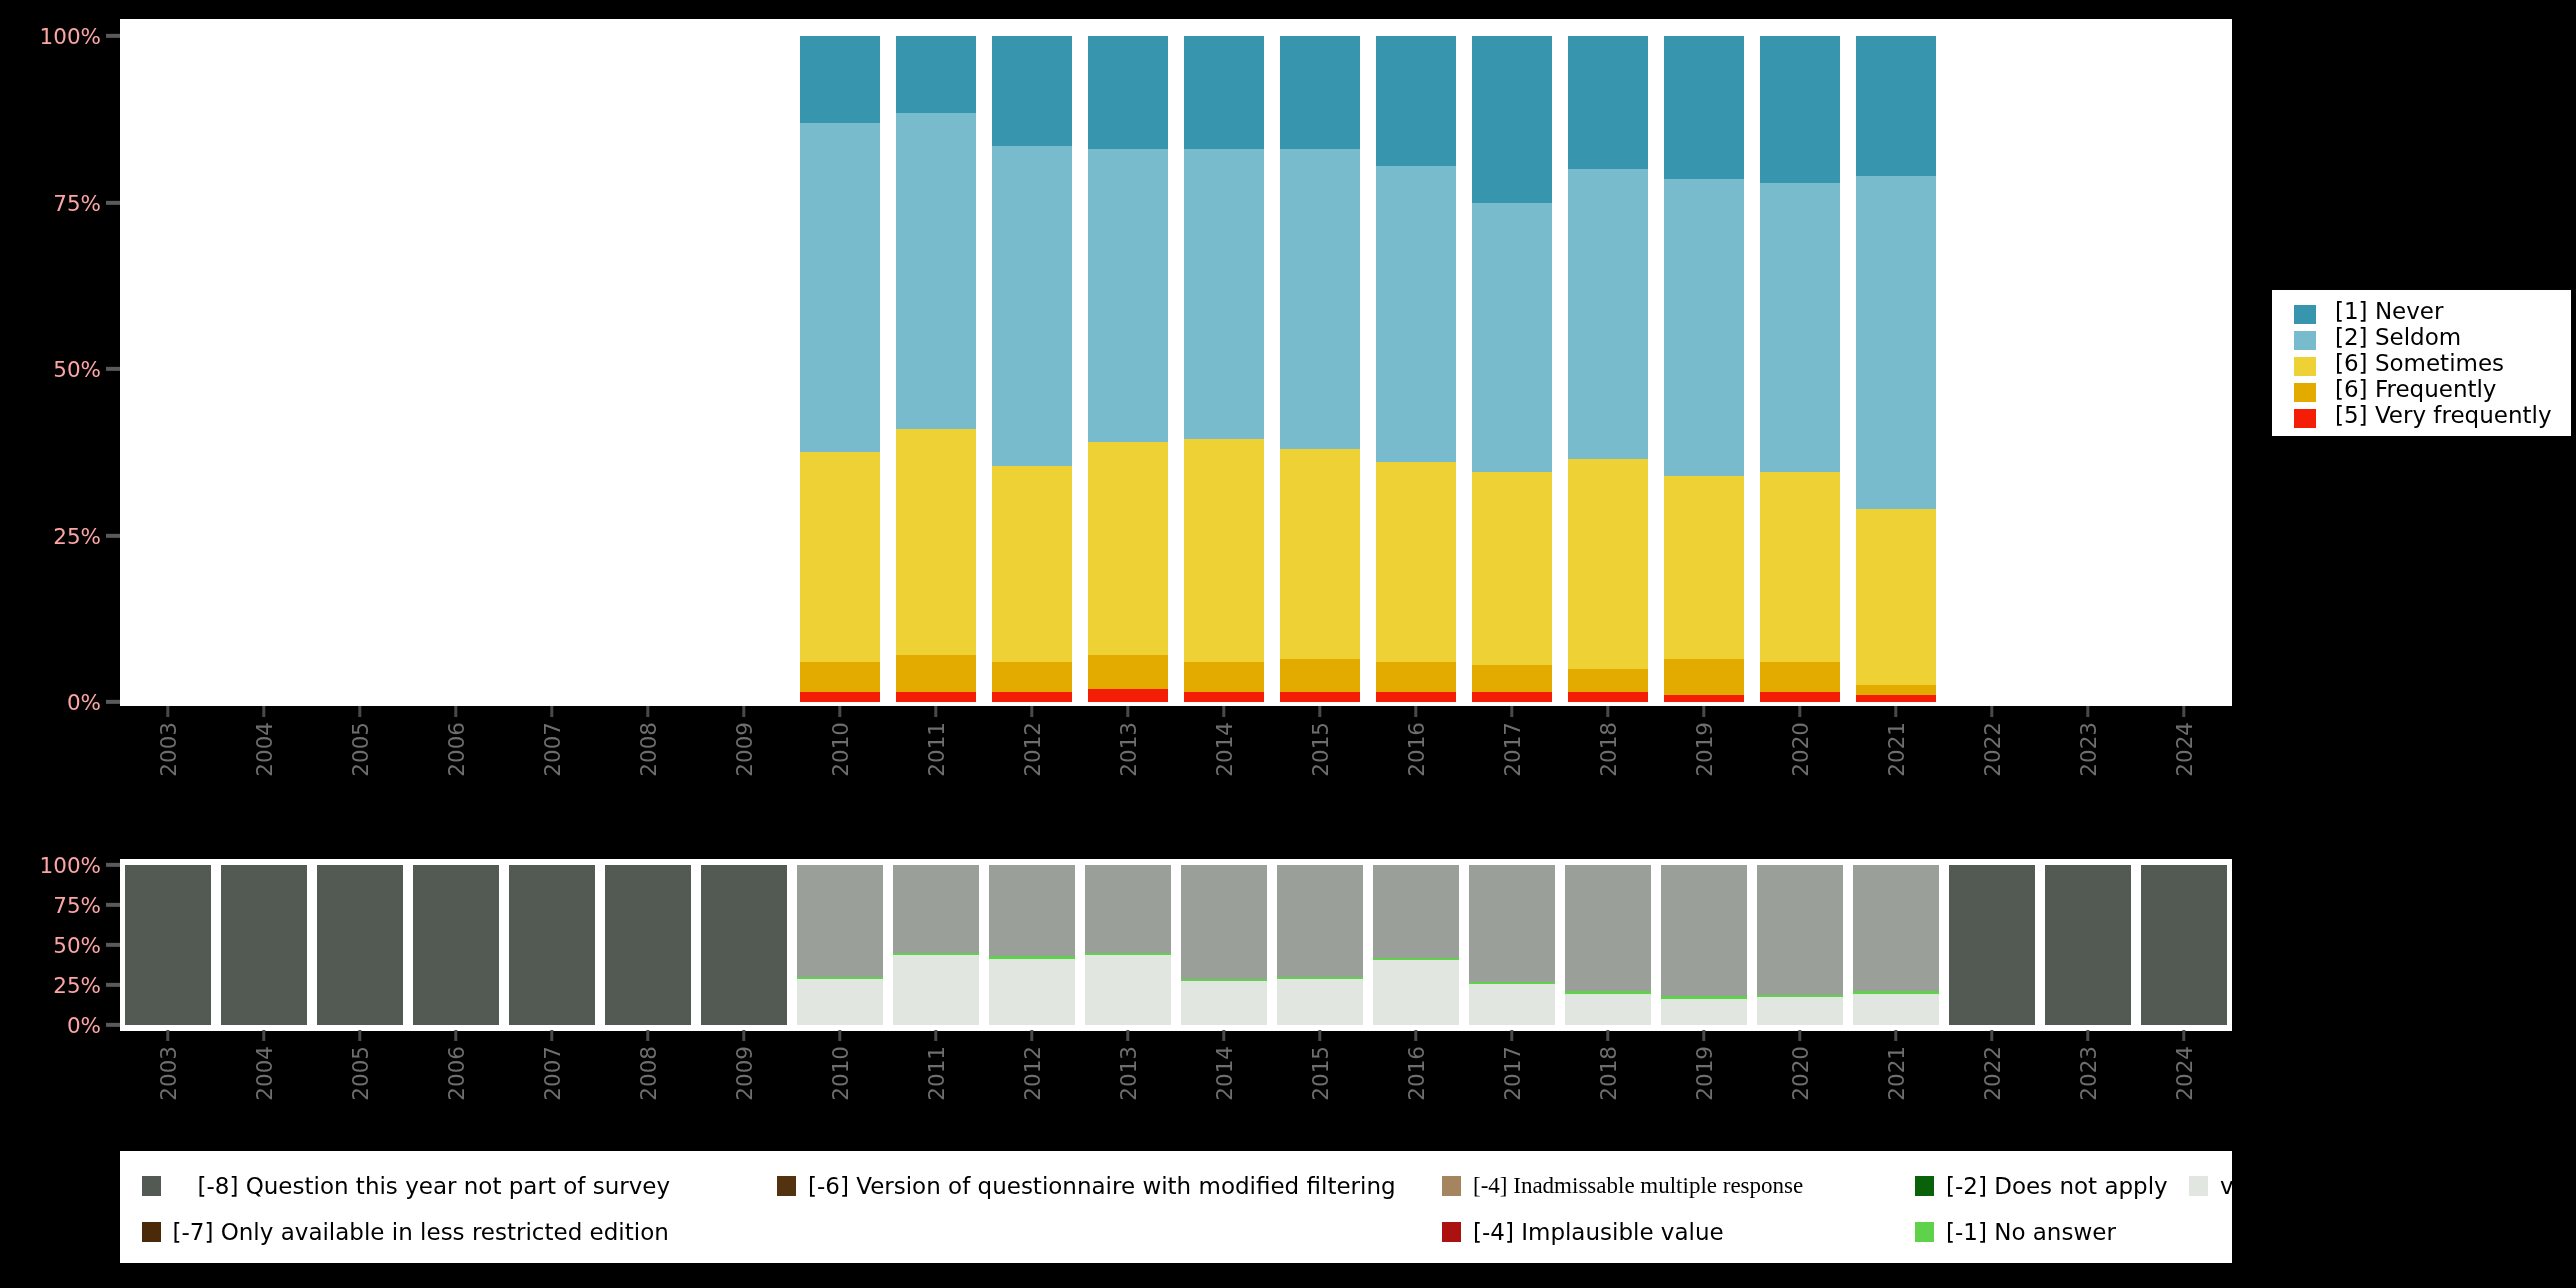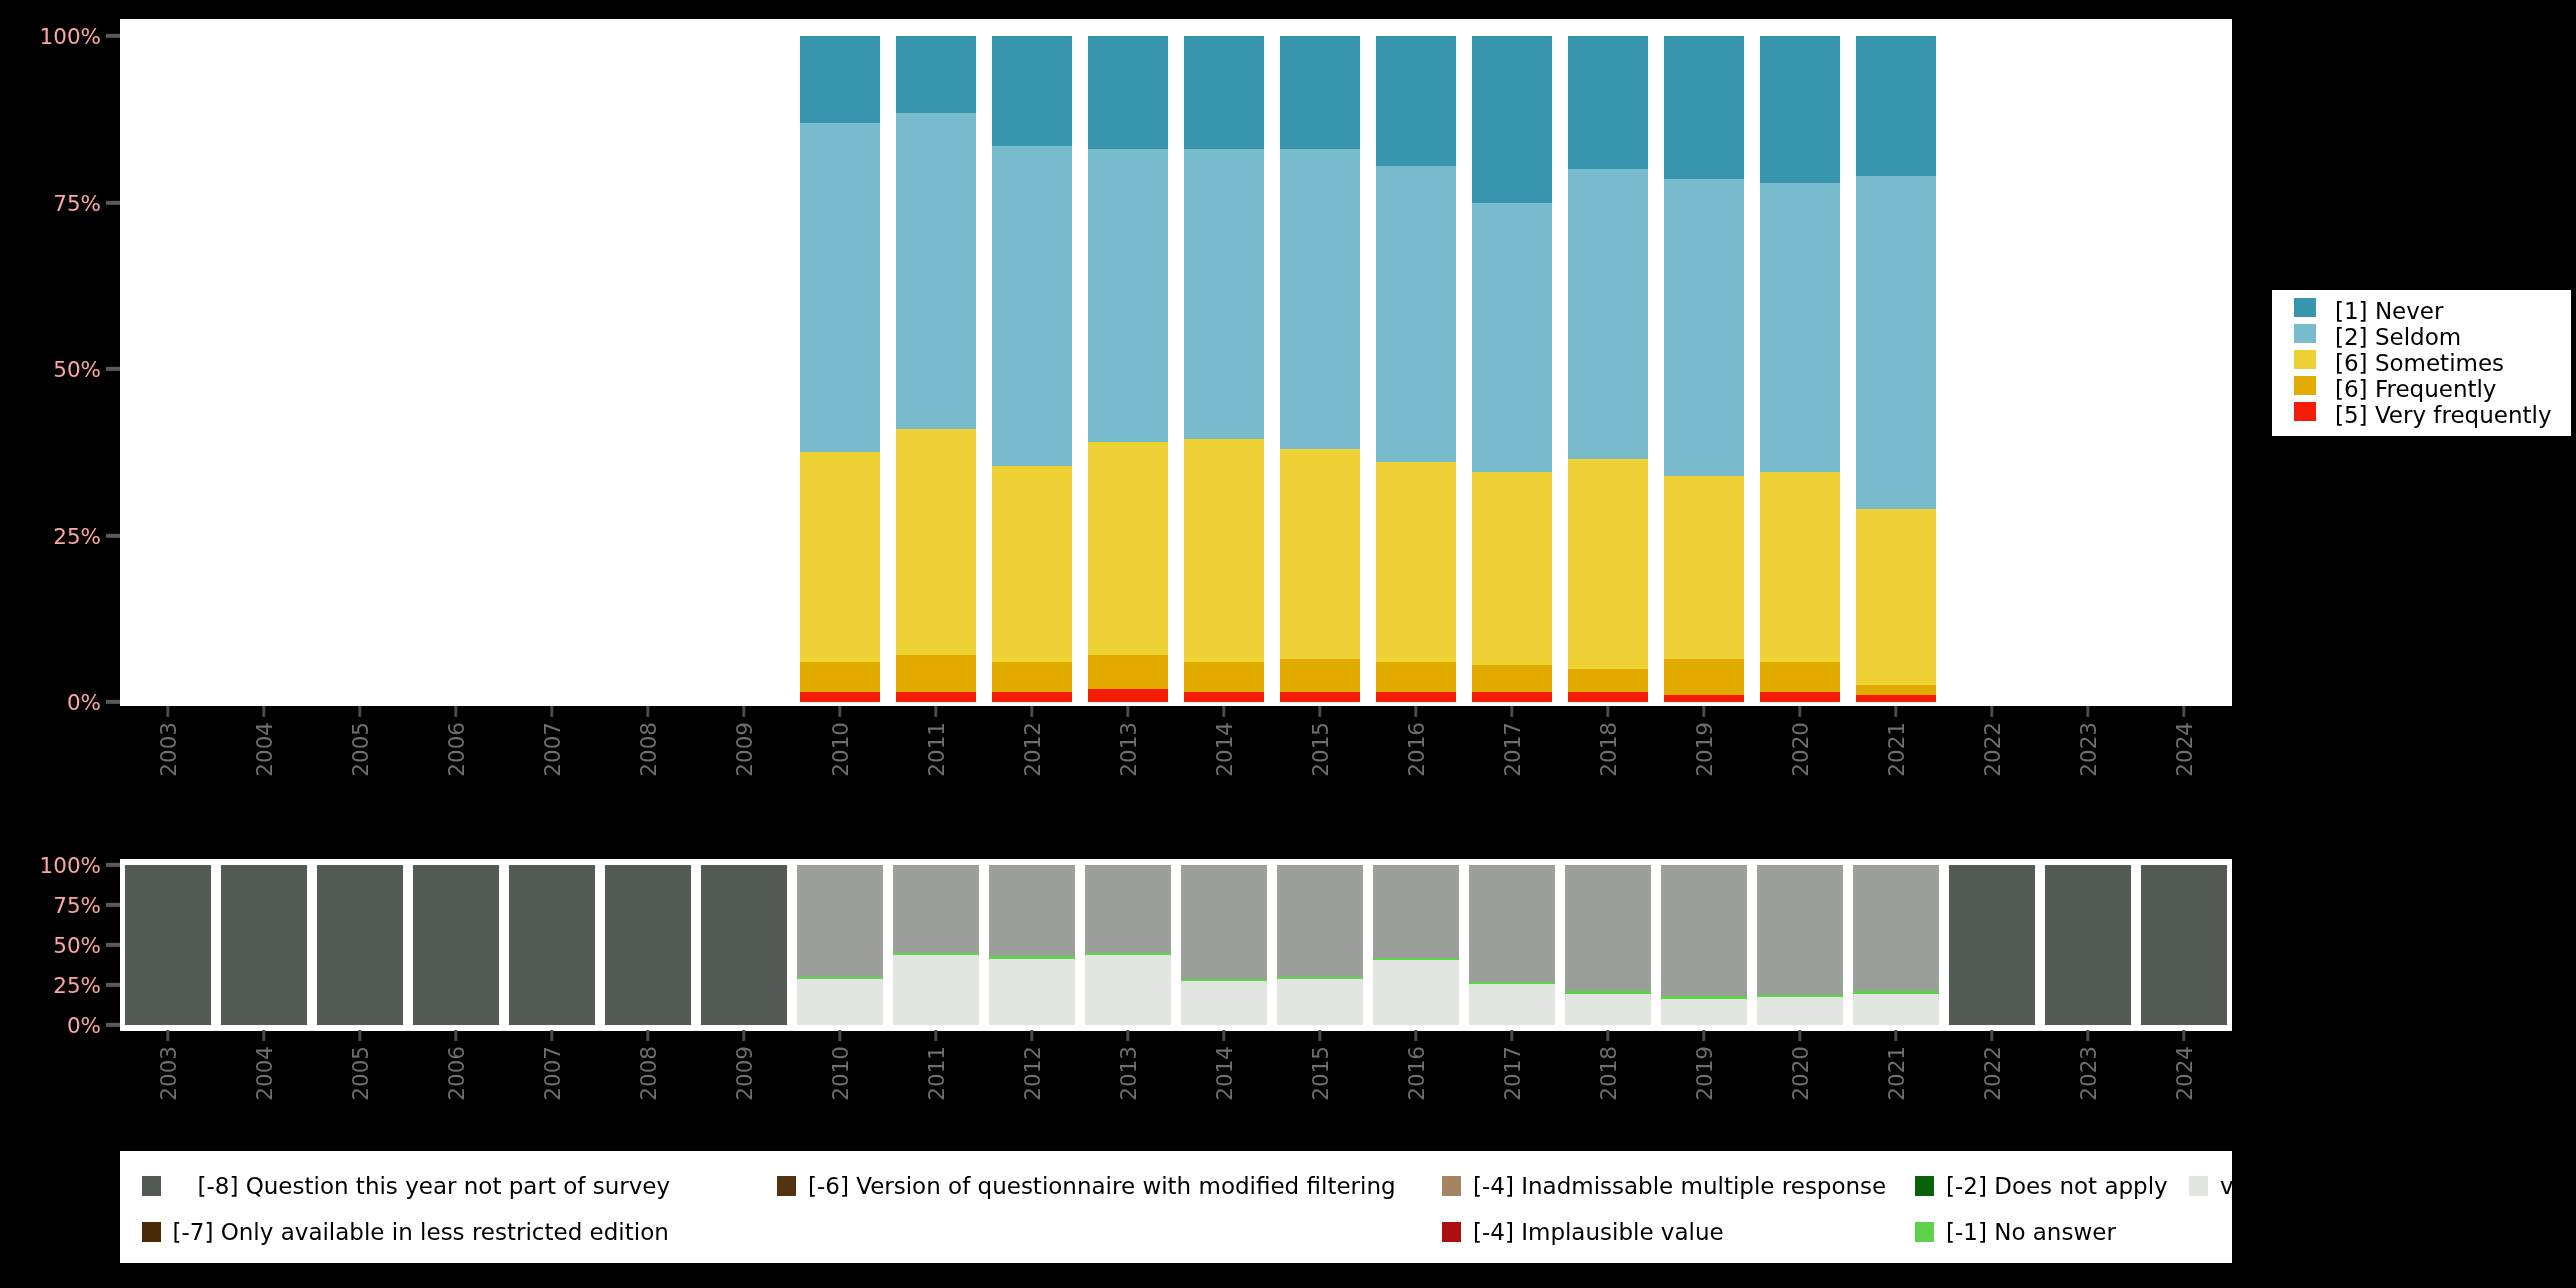--- a/index.html
+++ b/index.html
@@ -29,21 +29,21 @@
 
   
   #bot-panel{position:absolute;left:120px;top:859px;width:2112px;height:172px;background:#fff;}
   #bot-plot{position:absolute;left:0;top:6px;width:2112px;height:160px;}
   #bot-yaxis{position:absolute;left:0;top:859px;width:120px;height:172px;}
   #bot-xaxis{position:absolute;left:120px;top:1030px;width:2112px;height:120px;}
 
   
   #value-legend{position:absolute;left:2272px;top:290px;width:299px;height:146px;background:#fff;
     display:flex;flex-direction:column;justify-content:center;padding:3.4px 0 3.4px 22px;box-sizing:border-box;}
-  .vl-row{display:flex;align-items:flex-start;height:26px;}
+  .vl-row{display:flex;align-items:flex-end;height:26px;}
   .vl-sw{width:22px;height:19px;flex:0 0 22px;}
   .vl-txt{margin-left:19px;font-size:23px;color:#000;white-space:nowrap;}
 
   
   #missing-legend{position:absolute;left:120px;top:1151px;width:2112px;height:112px;background:#fff;}
   .ml-row{position:absolute;left:0;width:100%;height:46px;display:flex;align-items:center;}
   .ml-item{display:flex;align-items:center;position:absolute;}
   .ml-sw{width:19px;height:20.6px;flex:0 0 19px;}
   .ml-txt{margin-left:12px;font-size:23px;color:#000;white-space:nowrap;}
 </style>
@@ -558,21 +558,21 @@
   <div id="missing-legend">
       <div class="ml-row" style="top: 12px;">
         <div class="ml-item" style="left: 21.5px; gap: 25px;">
           <span class="ml-sw" style="background: rgb(83, 90, 84);"></span>
           <span class="ml-txt">[-8] Question this year not part of survey</span>
         </div>
         <div class="ml-item" style="left: 657px;">
           <span class="ml-sw" style="background: rgb(83, 50, 15);"></span>
           <span class="ml-txt">[-6] Version of questionnaire with modified filtering</span>
         </div>
-        <div class="ml-item" style="left: 1322px;">
+        <div class="ml-item" style="left: 1322px; font-family: Liberation Serif, serif;">
           <span class="ml-sw" style="background: rgb(165, 133, 96);"></span>
           <span class="ml-txt">[-4] Inadmissable multiple response</span>
         </div>
         <div class="ml-item" style="left: 1795px;">
           <span class="ml-sw" style="background: rgb(9, 98, 9);"></span>
           <span class="ml-txt">[-2] Does not apply</span>
         </div>
         <div class="ml-item" style="left: 2069px;">
           <span class="ml-sw" style="background: rgb(226, 230, 225);"></span>
           <span class="ml-txt">valid cases</span>

